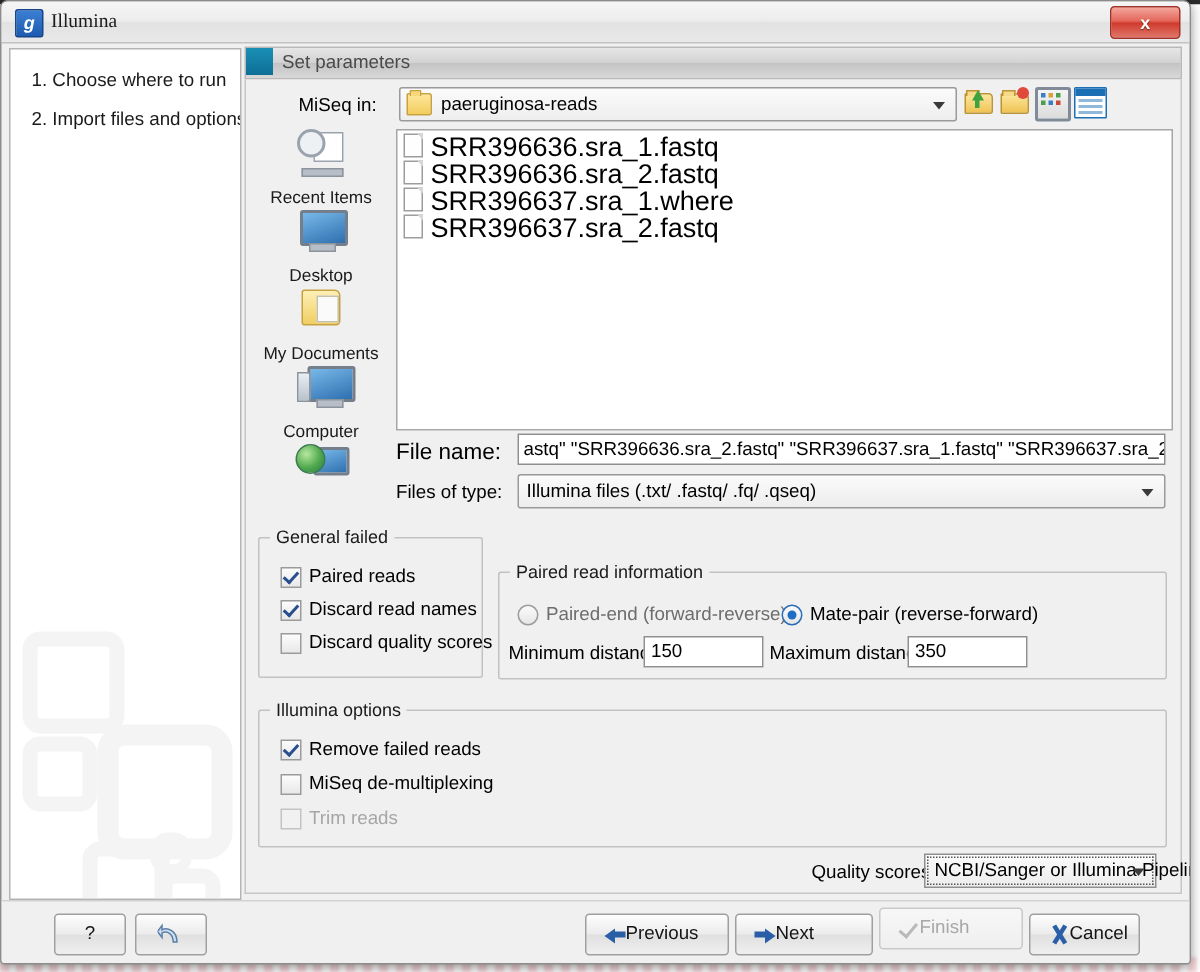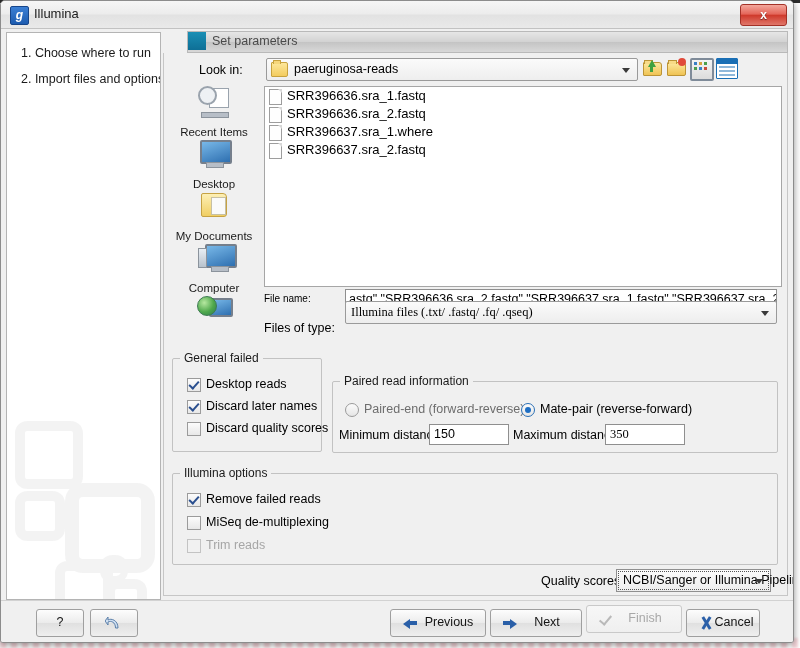--- a/index.html
+++ b/index.html
@@ -32,21 +32,21 @@
     background:linear-gradient(180deg,#f6f6f6 0%,#ececec 48%,#e2e2e2 52%,#e9e9e9 100%);
     border-bottom:1px solid #c2c2c2;
   }
   .title-icon{
     position:absolute;left:9px;top:5px;width:17px;height:17px;
     background:linear-gradient(180deg,#3b7fd4 0%,#1d5cb0 100%);
     border:1px solid #16458a;border-radius:2px;
     color:#fff;font-weight:bold;font-size:12px;font-style:italic;
     text-align:center;line-height:16px;
   }
-  .title-text{position:absolute;left:33px;top:5px;font-size:13px;color:#1b1b1b;}
+  .title-text{position:absolute;left:33px;top:5px;font-size:13px;color:#1b1b1b;font-family:Liberation Serif, serif;}
   .close-btn{
     position:absolute;right:6px;top:3px;width:45px;height:20px;
     background:linear-gradient(180deg,#f3a79c 0%,#e4665a 45%,#cf3a2c 52%,#e0776a 100%);
     border:1px solid #a33127;border-radius:3px;
     cursor:pointer;
   }
   .close-btn .x{
     position:absolute;left:0;top:0;width:100%;height:100%;
     color:#fff;font-weight:bold;font-size:12px;text-align:center;line-height:20px;
     text-shadow:0 1px 1px rgba(0,0,0,.5);
@@ -64,21 +64,20 @@
   .nav-item.n2{position:absolute;left:8px;top:39px;}
   .watermark{position:absolute;left:-4px;top:380px;width:160px;height:190px;opacity:.5;}
   .wm-sq{position:absolute;border:10px solid #e9e9e9;border-radius:12px;background:transparent;}
 
   
   .content{position:absolute;left:162px;top:2px;width:625px;height:568px;}
   .step-header{
     position:relative;height:20px;
     background:linear-gradient(180deg,#e6e6e6 0%,#d2d2d2 50%,#c4c4c4 51%,#d8d8d8 100%);
     border:1px solid #b9b9b9;
-    margin-left:24px;
   }
   .step-accent{position:absolute;left:0;top:0;width:18px;height:18px;
     background:linear-gradient(180deg,#1a8fb5 0%,#0e6f96 100%);}
   .step-title{position:absolute;left:24px;top:2px;font-size:12.5px;color:#4a4a4a;}
 
   .panel{
     position:absolute;left:0;top:22px;width:623px;height:542px;
     background:#f0f0f0;border:1px solid #c6c6c6;border-top:none;
   }
 
@@ -128,51 +127,51 @@
   
   .filelist{
     position:absolute;left:100px;top:33px;width:516px;height:199px;
     background:#ffffff;border:1px solid #a6a6a6;overflow:hidden;
   }
   .file-row{position:relative;height:18px;padding-left:4px;cursor:pointer;}
   .file-ico{position:absolute;left:4px;top:2px;width:11px;height:14px;background:#fefefe;
     border:1px solid #9d9d9d;}
   .file-ico:after{content:"";position:absolute;right:-1px;top:-1px;border-left:4px solid transparent;
     border-top:4px solid #d7d7d7;}
-  .file-name{position:absolute;left:22px;top:1px;font-size:13px;}
+  .file-name{position:absolute;left:22px;top:1px;font-size:18px;}
 
   
   .shortcuts{position:absolute;left:3px;top:33px;width:94px;height:230px;}
   .sc{position:relative;width:94px;height:52px;text-align:center;cursor:pointer;}
   .sc .lbl{position:absolute;left:0;right:0;bottom:0;font-size:11.5px;color:#1a1a1a;}
   .sc .gfx{position:absolute;left:50%;top:0;transform:translateX(-50%);width:34px;height:32px;}
   .scr{position:absolute;left:3px;top:2px;width:28px;height:20px;border:2px solid #757f8c;
      background:linear-gradient(160deg,#78b8e8 0%,#2e6fb0 100%);border-radius:2px;}
   .scr-base{position:absolute;left:9px;bottom:2px;width:16px;height:4px;background:#b7bec7;border:1px solid #8b939c;}
   .clock{position:absolute;left:1px;top:0px;width:15px;height:15px;border:2px solid #9aa3ad;
      border-radius:50%;background:#eef1f4;}
   .page{position:absolute;left:12px;top:2px;width:18px;height:18px;background:#fff;border:1px solid #9aa3ad;}
   .fold{position:absolute;left:4px;top:3px;width:24px;height:22px;
      background:linear-gradient(180deg,#fdefb5 0%,#f0ce63 100%);border:1px solid #c6a243;border-radius:2px 4px 3px 2px;}
   .fold:after{content:"";position:absolute;left:9px;top:3px;width:13px;height:16px;background:#fafafa;border:1px solid #c6c0a5;}
   .globe{position:absolute;left:0px;top:2px;width:18px;height:18px;border-radius:50%;
      background:radial-gradient(circle at 35% 32%,#b6e8a0 0%,#4fa84c 55%,#2d7c4e 100%);border:1px solid #3d7b52;}
 
   
-  .fn-label{position:absolute;left:100px;top:240px;font-size:10px;}
+  .fn-label{position:absolute;left:100px;top:240px;font-size:15px;}
   .fn-input{
     position:absolute;left:181px;top:236px;width:430px;height:19px;
     background:#ffffff;border:1px solid #8f8f8f;cursor:text;overflow:hidden;
   }
   .fn-input .v{position:absolute;left:3px;top:2px;font-size:12.5px;white-space:nowrap;}
   .ft-label{position:absolute;left:100px;top:268px;font-size:12.5px;}
   .ft-combo{
-    position:absolute;left:181px;top:248px;width:430px;height:21px;
+    position:absolute;left:181px;top:263px;width:430px;height:21px;
     background:linear-gradient(180deg,#fbfbfb 0%,#ededed 100%);
-    border:1px solid #9a9a9a;border-radius:2px;cursor:pointer;font-family:Liberation Serif, serif;
+    border:1px solid #9a9a9a;border-radius:2px;cursor:pointer;
   }
   .ft-combo .v{position:absolute;left:5px;top:3px;font-size:12.5px;}
 
   
   .group{position:absolute;border:1px solid #c2c2c2;background:transparent;border-radius:2px;}
   .group > .legend{position:absolute;top:-8px;left:7px;background:#f0f0f0;padding:0 4px;font-size:12px;color:#1a1a1a;}
   #grp-general{left:8px;top:305px;width:148px;height:92px;}
   #grp-paired{left:168px;top:328px;width:444px;height:70px;}
   #grp-illumina{left:8px;top:420px;width:604px;height:90px;}
 
@@ -225,21 +224,21 @@
   .btn .t{position:absolute;left:0;right:0;top:5px;text-align:center;}
   .btn.dis{color:#a8a8a8;border-color:#c9c9c9;
     background:linear-gradient(180deg,#f7f7f7,#efefef);}
   #b-help{left:35px;top:8px;width:46px;}
   #b-undo{left:89px;top:8px;width:46px;}
   #b-prev{left:389px;top:8px;width:94px;}
   #b-next{left:489px;top:8px;width:90px;}
   #b-finish{left:585px;top:4px;width:94px;}
   #b-cancel{left:685px;top:8px;width:72px;}
   .btn .ico{position:absolute;left:12px;top:6px;width:14px;height:14px;}
-  .btn .t.withico{left:26px;right:4px;text-align:center;}
+  .btn .t.withico{left:26px;right:4px;text-align:left;}
   .arr-l{position:absolute;left:0;top:3px;width:0;height:0;
     border-top:5px solid transparent;border-bottom:5px solid transparent;border-right:7px solid #2a5fa8;}
   .arr-l-stem{position:absolute;left:6px;top:5px;width:8px;height:4px;background:#2a5fa8;}
   .arr-r{position:absolute;right:0;top:3px;width:0;height:0;
     border-top:5px solid transparent;border-bottom:5px solid transparent;border-left:7px solid #2a5fa8;}
   .arr-r-stem{position:absolute;left:0;top:5px;width:8px;height:4px;background:#2a5fa8;}
   .check-ico{position:absolute;left:3px;top:1px;width:5px;height:10px;
     border:solid #b9b9b9;border-width:0 2px 2px 0;transform:rotate(40deg);}
   .x-ico{position:absolute;left:0;top:0;width:14px;height:14px;}
   .x-ico i{position:absolute;left:6px;top:0;width:3px;height:14px;background:#2a5fa8;display:block;}
@@ -290,21 +289,21 @@
 
     <div class="content">
 
       <div class="step-header">
         <div class="step-accent"></div>
         <div class="step-title">Set parameters</div>
       </div>
 
       <div class="panel">
 
-        <div class="lookin-label">Look in:</div>
+        <div class="lookin-label">MiSeq in:</div>
         <div class="lookin-combo">
           <div class="folder-ico"></div>
           <div class="lookin-text">paeruginosa-reads</div>
           <div class="combo-arrow"></div>
         </div>
 
         <div class="tool-icons">
           <div class="ticon up">
             <div class="fold-base"></div>
               <div class="up-arrow"></div>
@@ -399,25 +398,25 @@
         <div class="ft-label">Files of type:</div>
         <div class="ft-combo">
           <div class="v">Illumina files (.txt/ .fastq/ .fq/ .qseq)</div>
           <div class="combo-arrow"></div>
         </div>
 
         <div class="group" id="grp-general">
           <div class="legend">General failed</div>
           <div class="chk-row" style="left:14px;top:18px;">
             <div class="chk on"></div>
-            <div class="chk-lbl">Desktop reads</div>
+            <div class="chk-lbl">Paired reads</div>
           </div>
           <div class="chk-row" style="left:14px;top:40px;">
             <div class="chk on"></div>
-            <div class="chk-lbl">Discard later names</div>
+            <div class="chk-lbl">Discard read names</div>
           </div>
           <div class="chk-row" style="left:14px;top:62px;">
             <div class="chk"></div>
             <div class="chk-lbl">Discard quality scores</div>
           </div>
         </div>
 
         <div class="group" id="grp-paired">
           <div class="legend">Paired read information</div>
           <div class="radio-row" style="left:12px;top:20px;">
@@ -426,21 +425,21 @@
           </div>
           <div class="radio-row" style="left:188px;top:20px;">
             <div class="rad on"></div>
             <div class="rad-lbl">Mate-pair (reverse-forward)</div>
           </div>
           <div class="dist-label" style="left:6px;top:46px;">Minimum distance</div>
           <div class="dist-input" style="left:96px;top:42px;width:78px;">
             <div class="v">150</div>
           </div>
           <div class="dist-label" style="left:180px;top:46px;">Maximum distance</div>
-          <div class="dist-input" style="left:272px;top:42px;width:78px;font-family:Liberation Serif, serif;">
+          <div class="dist-input" style="left:272px;top:42px;width:78px;">
             <div class="v">350</div>
           </div>
         </div>
 
         <div class="group" id="grp-illumina">
           <div class="legend">Illumina options</div>
           <div class="chk-row" style="left:14px;top:18px;">
             <div class="chk on"></div>
             <div class="chk-lbl">Remove failed reads</div>
           </div>

